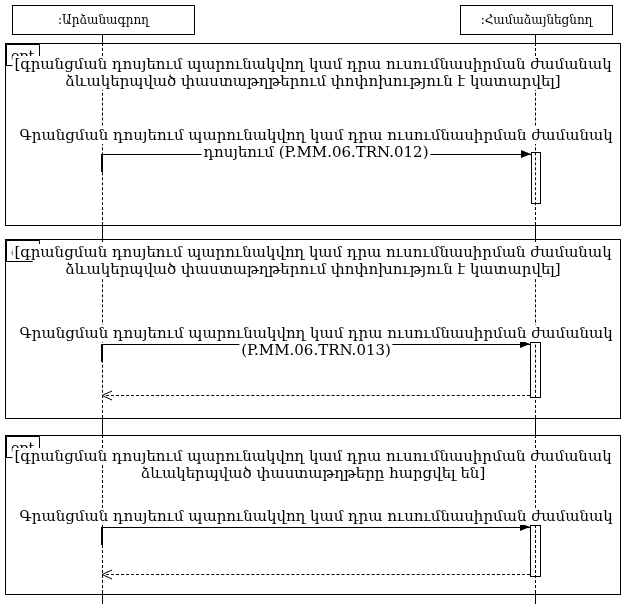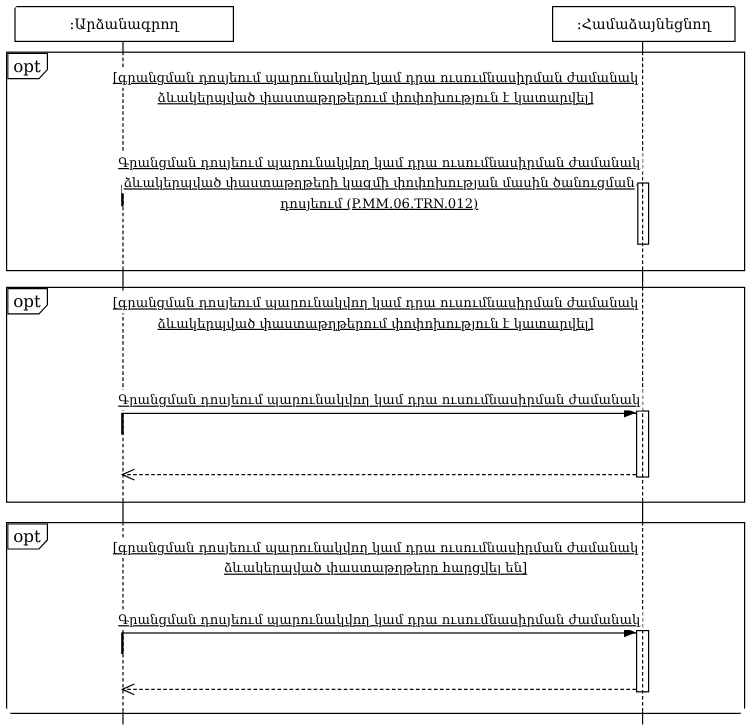--- a/index.html
+++ b/index.html
@@ -1,40 +1,40 @@
 <!DOCTYPE html>
 <html><head>
 <meta charset="utf-8">
 <style>
   html,body{margin:0;padding:0;background:#ffffff;}
   #canvas{
     position:relative;width:626px;height:604px;background:#fff;overflow:hidden;
-    font-family:"DejaVu Serif","DejaVu Sans",serif;color:#000;border-radius:31px;
+    font-family:"DejaVu Serif","DejaVu Sans",serif;color:#000;
   }
   .pbox{
     position:absolute;border:1px solid #000;background:#fff;
     display:flex;align-items:center;justify-content:center;
     font-size:12px;
   }
   .ll-dash{position:absolute;width:0;border-left:1px dashed #000;}
   .ll-solid{position:absolute;width:0;border-left:1px solid #000;}
   .frag{position:absolute;left:5px;width:614px;border:1px solid #000;background:transparent;}
   .opt-tab{position:absolute;left:0;top:0;width:35px;height:22px;}
   .opt-tab svg{position:absolute;left:0;top:0;}
   .opt-tab .opt-txt{
     position:absolute;left:5px;top:2px;font-size:14px;line-height:20px;
     font-family:"DejaVu Serif","DejaVu Sans",serif;
   }
   .label-block{
     position:absolute;display:flex;flex-direction:column;align-items:center;
     transform:translateX(-50%);
   }
   .label-line{
-    white-space:nowrap;background:#fff;font-size:11px;line-height:17px;
-    padding:0 2px;text-align:center;text-decoration:underline;
+    white-space:nowrap;background:#fff;font-size:15px;line-height:17px;
+    padding:0 2px;text-align:center;
   }
   .msg-line{position:absolute;height:0;border-top:1px solid #000;}
   .ret-line{position:absolute;height:0;border-top:1px dashed #000;}
   .arrow-solid{
     position:absolute;width:0;height:0;
     border-left:10px solid #000;border-top:4px solid transparent;border-bottom:4px solid transparent;
   }
   .activation{position:absolute;border:1px solid #000;background:transparent;}
   .sender-stub{position:absolute;width:2px;background:#000;}
   .ret-head{position:absolute;}
@@ -78,21 +78,20 @@
   <div class="label-block" style="left:313px;top:56px;">
     <div class="label-line">[գրանցման դոսյեում պարունակվող կամ դրա ուսումնասիրման ժամանակ</div>
     <div class="label-line">ձևակերպված փաստաթղթերում փոփոխություն է կատարվել]</div>
   </div>
   <div class="msg-line" style="left:102px;top:154px;width:429px;"></div>
   <div class="sender-stub" style="left:101px;top:154px;height:18px;"></div>
   <div class="activation" style="left:531px;top:152px;width:8px;height:50px;"></div>
   <div class="arrow-solid" style="left:521px;top:150px;"></div>
   <div class="label-block" style="left:316px;top:127px;">
     <div class="label-line">Գրանցման դոսյեում պարունակվող կամ դրա ուսումնասիրման ժամանակ</div>
-    <div class="label-line">ձևակերպված փաստաթղթերի կազմի փոփոխության մասին ծանուցման</div>
     <div class="label-line">դոսյեում (P.MM.06.TRN.012)</div>
   </div>
 
   <div class="frag" style="top:239px;height:178px;">
     <div class="opt-tab">
       <svg width="36" height="23" viewBox="0 0 36 23">
         <path d="M0.5 0.5 L33.5 0.5 L33.5 14 L26.5 21.5 L0.5 21.5 Z" fill="#ffffff" stroke="#000000" stroke-width="1"></path>
       </svg>
       <span class="opt-txt">opt</span>
     </div>
@@ -104,20 +103,21 @@
   <div class="msg-line" style="left:102px;top:344px;width:428px;"></div>
   <div class="sender-stub" style="left:101px;top:344px;height:18px;"></div>
   <div class="activation" style="left:530px;top:342px;width:9px;height:54px;"></div>
   <div class="arrow-solid" style="left:520px;top:340px;"></div>
   <div class="ret-line" style="left:106px;top:395px;width:424px;"></div>
   <svg class="ret-head" style="left:101px;top:390px;" width="12" height="11" viewBox="0 0 12 11">
     <path d="M11 1 L1 5.5 L11 10" fill="none" stroke="#000000" stroke-width="1"></path>
   </svg>
   <div class="label-block" style="left:316px;top:325px;">
     <div class="label-line">Գրանցման դոսյեում պարունակվող կամ դրա ուսումնասիրման ժամանակ</div>
+    <div class="label-line">(P.MM.06.TRN.013)</div>
   </div>
 
   <div class="frag" style="top:435px;height:158px;">
     <div class="opt-tab">
       <svg width="36" height="23" viewBox="0 0 36 23">
         <path d="M0.5 0.5 L33.5 0.5 L33.5 14 L26.5 21.5 L0.5 21.5 Z" fill="#ffffff" stroke="#000000" stroke-width="1"></path>
       </svg>
       <span class="opt-txt">opt</span>
     </div>
   </div>

